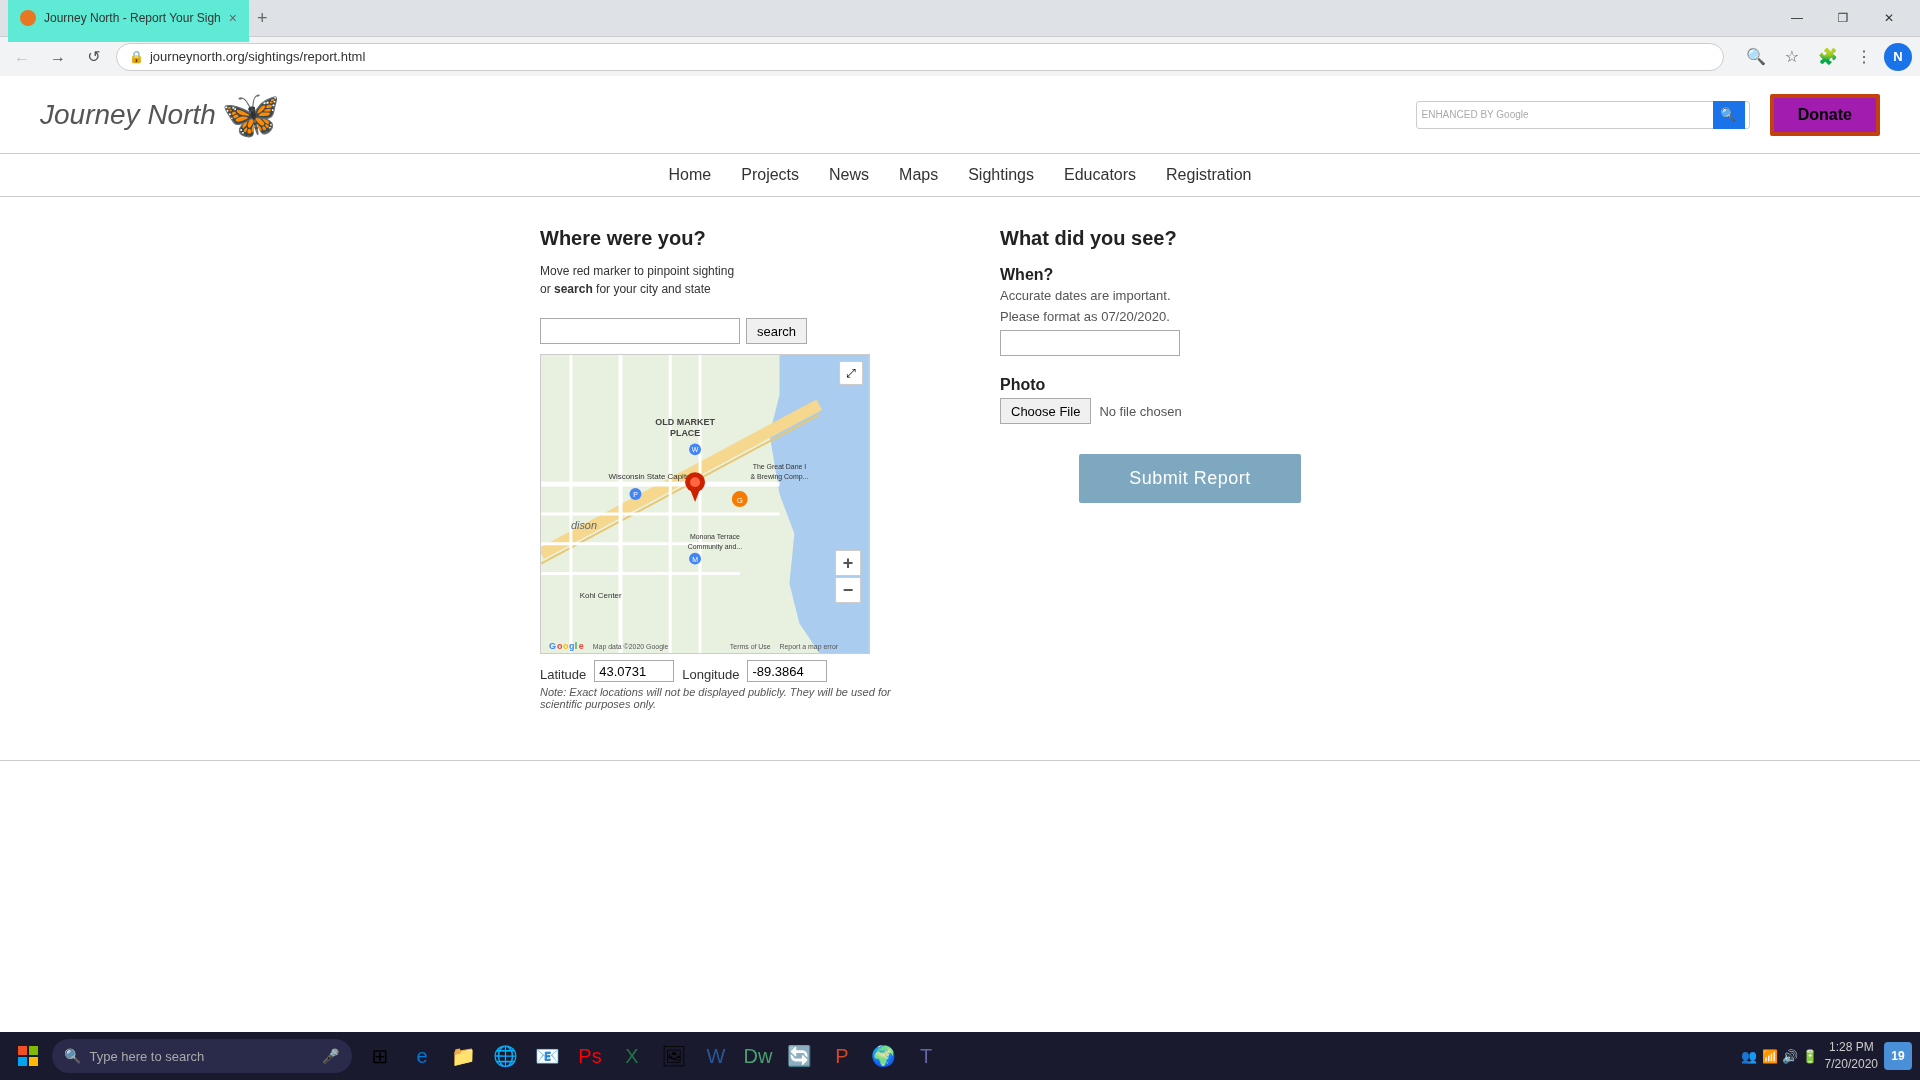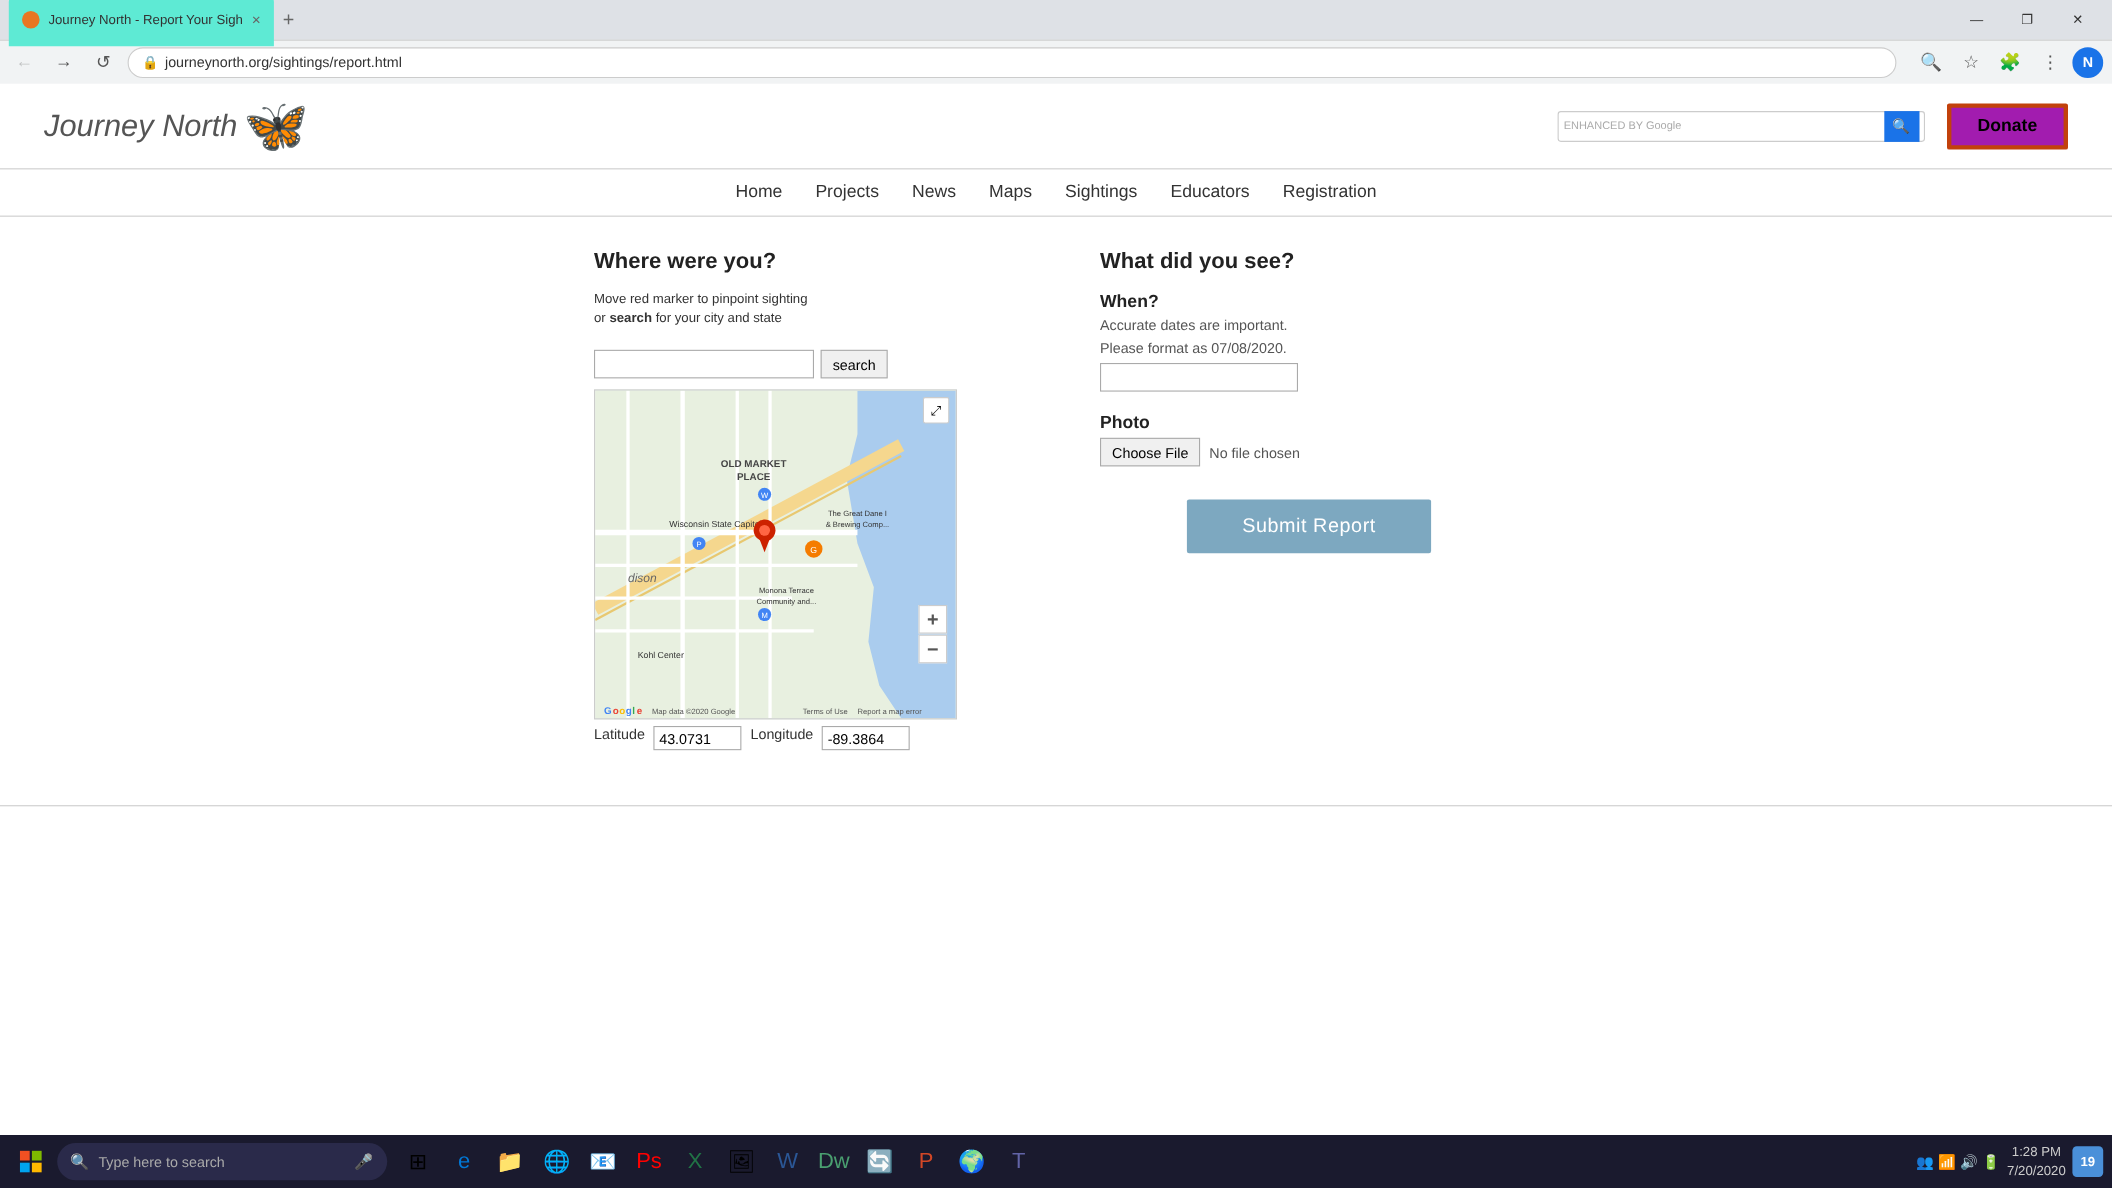--- a/index.html
+++ b/index.html
@@ -321,21 +321,21 @@
       justify-content: center;
       cursor: pointer;
       font-size: 18px;
       font-weight: bold;
       color: #555;
     }
 
     
     .latlng-row {
       display: flex;
-      align-items: flex-start;
+      align-items: flex-end;
       gap: 8px;
       margin-top: 6px;
       font-size: 13px;
     }
     .latlng-label { color: #333; }
     .latlng-input {
       border: 1px solid #aaa;
       height: 22px;
       padding: 2px 4px;
       font-size: 13px;
@@ -656,29 +656,30 @@
           <div class="zoom-btn">−</div>
         </div>
       </div>
 
       <div class="latlng-row">
         <span class="latlng-label">Latitude</span>
         <input class="latlng-input" type="text" value="43.0731" style="">
         <span class="latlng-label">Longitude</span>
         <input class="latlng-input" type="text" value="-89.3864" style="">
       </div>
+      <div class="location-note">Note: Exact locations will not be displayed publicly. They will be used for scientific purposes only.</div>
     </div>
 
     <div class="right-panel">
       <div class="right-section-title">What did you see?</div>
 
       <div class="field-group">
         <div class="field-label">When?</div>
         <div class="field-sublabel">Accurate dates are important.</div>
-        <div class="field-sublabel">Please format as 07/08/2020.</div>
+        <div class="field-sublabel">Please format as 07/20/2020.</div>
         <input class="date-input" type="text" style="">
       </div>
 
       <div class="field-group">
         <div class="field-label">Photo</div>
         <div class="photo-row">
           <button class="choose-file-btn">Choose File</button>
           <span class="no-file-text">No file chosen</span>
         </div>
       </div>

